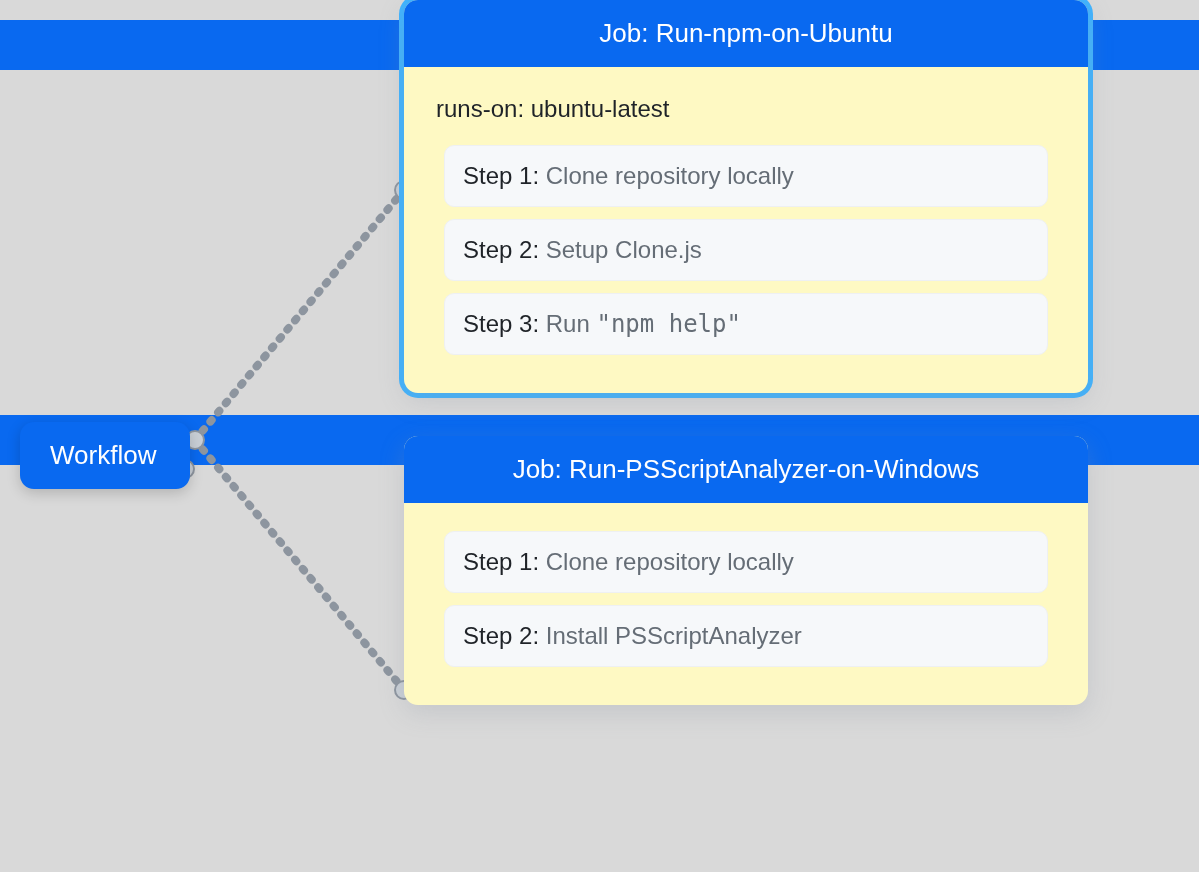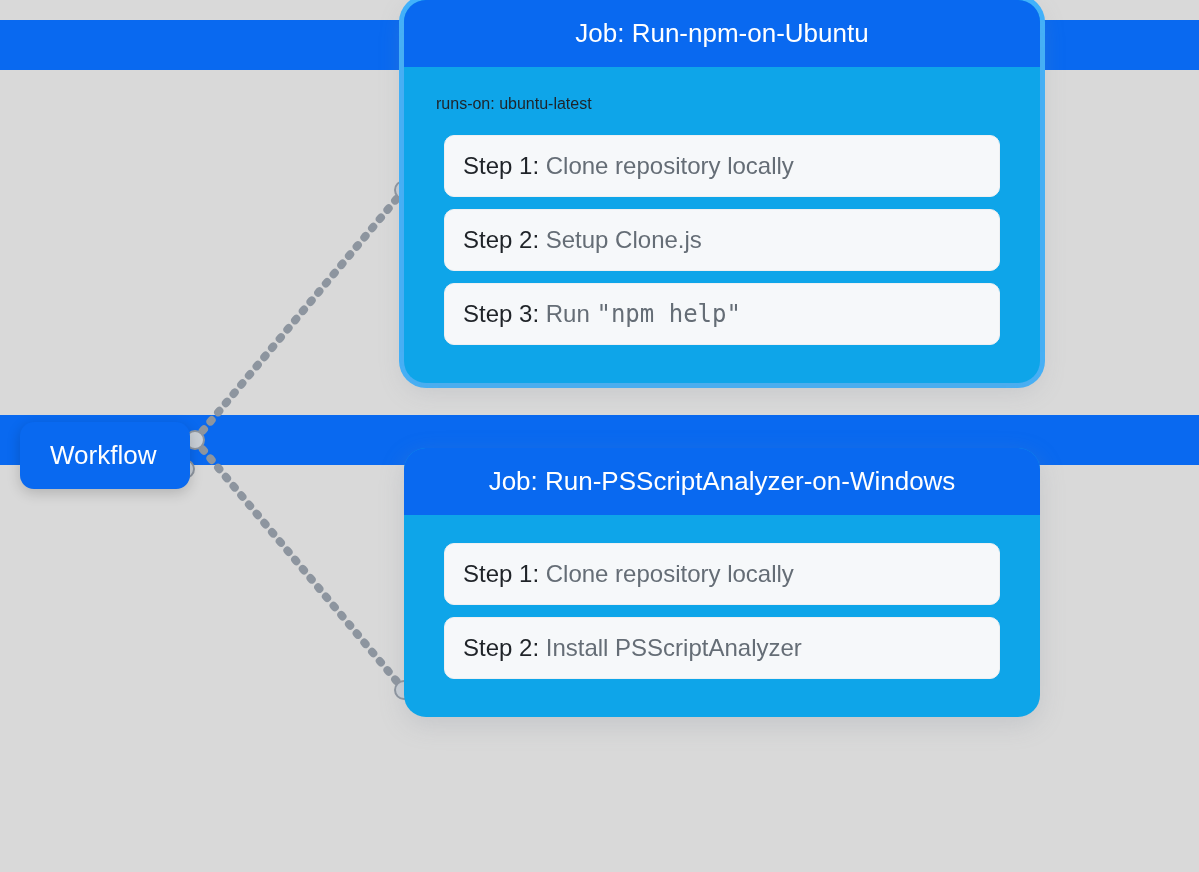--- a/index.html
+++ b/index.html
@@ -34,43 +34,43 @@
   }
   .connectors {
     position: absolute;
     left: 0; top: 0;
     z-index: 3;
     pointer-events: none;
   }
   .job-card {
     position: absolute;
     left: 404px;
-    width: 636px;
-    background: #0ea5e9;
-    border-radius: 22px;
+    width: 684px;
+    background: #fef9c3;
+    border-radius: 14px;
     box-shadow: 0 8px 24px rgba(140,149,159,0.25);
     z-index: 5;
     overflow: hidden;
   }
   .job-card.highlight {
     box-shadow: 0 8px 24px rgba(140,149,159,0.25), 0 0 0 5px #3fb3ff;
   }
   .job-header {
     background: #0969f0;
     color: #fff;
     text-align: center;
     padding: 18px 20px;
     font-size: 26px;
     font-weight: 500;
   }
   .job-body {
     padding: 16px 28px 26px 28px;
   }
   .runs-on {
-    font-size: 16px;
+    font-size: 24px;
     color: #1f2328;
     padding: 12px 4px 10px 4px;
     margin-bottom: 8px;
   }
   .step {
     background: #f6f8fa;
     border: 1px solid #eef0f2;
     border-radius: 10px;
     padding: 15px 18px;
     margin: 12px 12px;
@@ -120,21 +120,21 @@
     </div>
     <div class="step">
       <span class="step-label">Step 2: </span><span>Setup Clone.js</span>
     </div>
     <div class="step">
       <span class="step-label">Step 3: </span><span>Run </span><span class="step-text-code">"npm help"</span>
     </div>
   </div>
 </div>
 
-<div class="job-card" style="top:448px">
+<div class="job-card" style="top:436px">
   <div class="job-header">
     <span>Job: </span><span>Run-PSScriptAnalyzer-on-Windows</span>
   </div>
   <div class="job-body">
     <div class="step">
       <span class="step-label">Step 1: </span><span>Clone repository locally</span>
     </div>
     <div class="step">
       <span class="step-label">Step 2: </span><span>Install PSScriptAnalyzer</span>
     </div>

